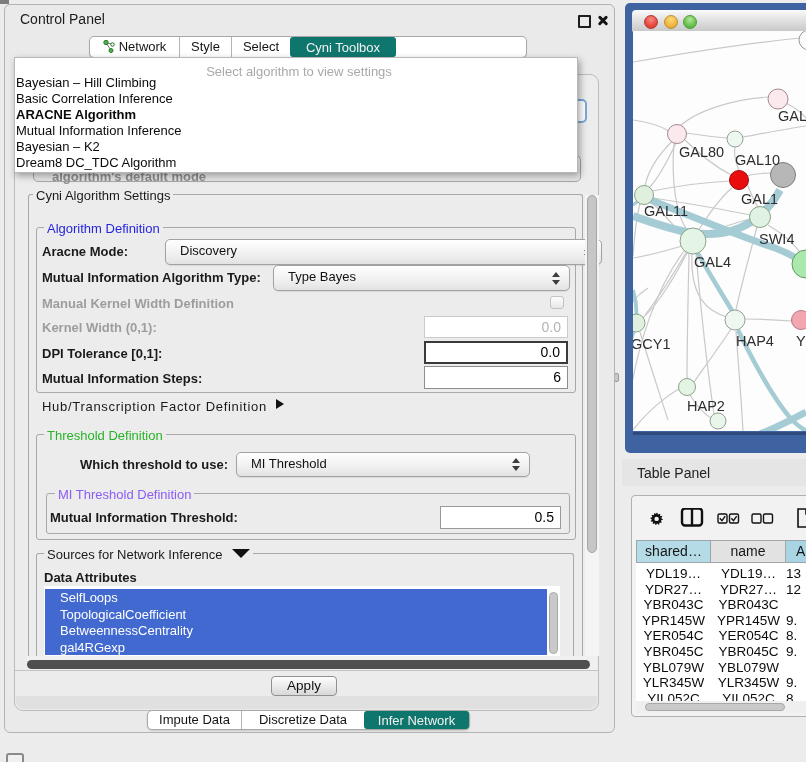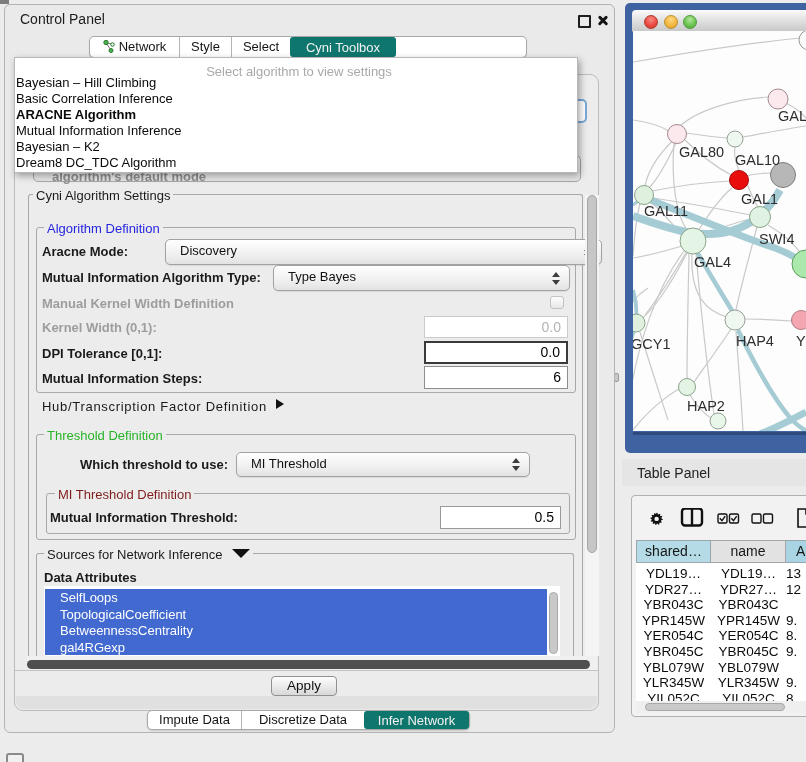--- a/index.html
+++ b/index.html
@@ -92,21 +92,21 @@
 
 <div class="tb" style="left:36px;top:434px;width:538px;height:104px;"></div>
 <div class="tbt" style="left:44px;top:428px;color:#27b427;">Threshold Definition</div>
 <div class="lbl bold" style="left:80px;top:457px;">Which threshold to use:</div>
 <div class="combo" style="left:236px;top:452px;width:292px;height:23px;">
     <span class="ct">MI Threshold</span>
     <span class="ud"></span>
   </div>
 
 <div class="tb" style="left:46px;top:493px;width:522px;height:39px;"></div>
-<div class="tbt" style="left:55px;top:487px;color:#7f1d1d;">MI Threshold Definition</div>
+<div class="tbt" style="left:55px;top:487px;color:#8b5cf6;">MI Threshold Definition</div>
 <div class="lbl bold" style="left:50px;top:510px;">Mutual Information Threshold:</div>
 <div class="fld" style="left:440px;top:506px;width:121px;height:23px;border:1px solid #999;box-sizing:border-box;color:#000;line-height:21px;padding-right:6px;">0.5</div>
 
 <div class="abs" style="left:36px;top:553px;width:538px;height:103px;border:1px solid #a9a9a9;border-bottom:none;border-radius:3px 3px 0 0;box-sizing:border-box;"></div>
 <div class="tbt" style="left:44px;top:547px;color:#1a1a1a;">Sources for Network Inference <span style="display:inline-block;width:0;height:0;border-top:9px solid #111;border-left:9px solid transparent;border-right:9px solid transparent;vertical-align:1px;margin-left:6px;"></span></div>
 <div class="lbl bold" style="left:44px;top:570px;">Data Attributes</div>
 
 <div class="abs" style="left:44px;top:586px;width:516px;height:70px;background:#fff;"></div>
 <div class="abs" style="left:45px;top:589px;width:502px;height:66px;background:#4169cf;"></div>
 <div class="abs" style="left:60px;top:590px;font-size:13px;color:#fff;line-height:16.5px;">SelfLoops<br>TopologicalCoefficient<br>BetweennessCentrality<br>gal4RGexp</div>

